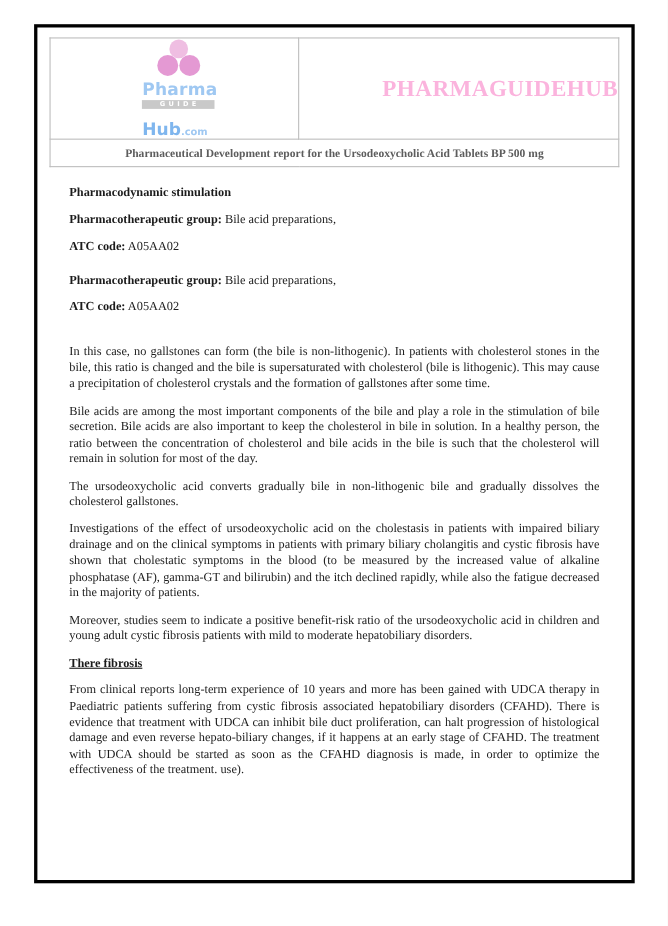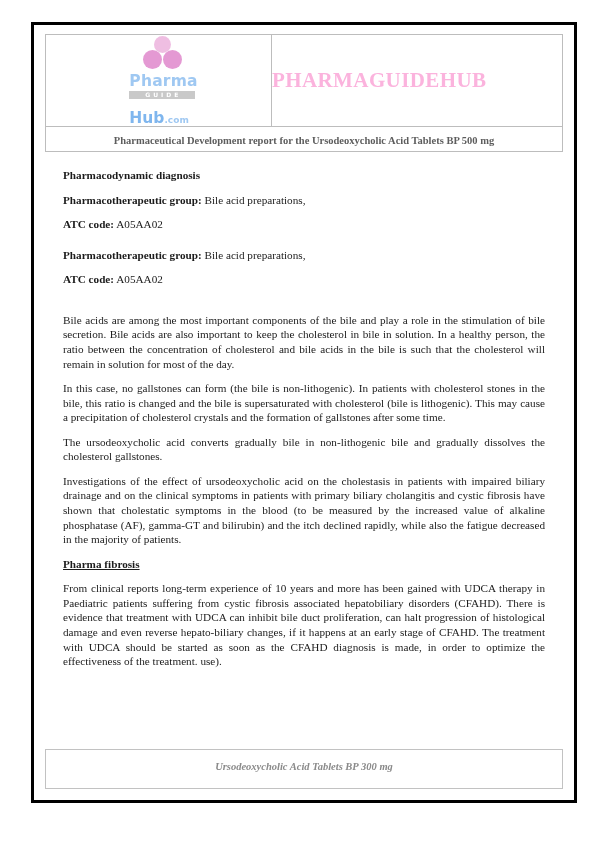--- a/index.html
+++ b/index.html
@@ -54,21 +54,21 @@
     border: 1px solid #bdbdbd;
     padding: 0;
     vertical-align: middle;
   }
   .brand-cell {
     width: 215px;
     height: 52px;
     padding-left: 10px !important;
   }
   .title-cell {
-    text-align: left;
+    text-align: right;
     height: 52px;
   }
   .subtitle-cell {
     text-align: center;
     height: 24px;
   }
 
   
   .logo {
     display: flex;
@@ -246,39 +246,37 @@
         <tr>
           <td class="subtitle-cell" colspan="2">
             <span class="subtitle">Pharmaceutical Development report for the Ursodeoxycholic Acid Tablets BP 500 mg</span>
           </td>
         </tr>
       </tbody>
         </table>
 
       <div class="doc-body">
 
-        <p class="h-bold">Pharmacodynamic diagnosis</p>
+        <p class="h-bold">Pharmacodynamic stimulation</p>
 
         <p class="kv"><b>Pharmacotherapeutic group:</b><span> Bile acid preparations,</span></p>
         <p class="kv last"><b>ATC code:</b><span> A05AA02</span></p>
 
         <p class="kv"><b>Pharmacotherapeutic group:</b><span> Bile acid preparations,</span></p>
         <p class="kv last"><b>ATC code:</b><span> A05AA02</span></p>
 
         <div class="gap"></div>
 
+        <p class="para">In this case, no gallstones can form (the bile is non-lithogenic). In patients with cholesterol stones in the bile, this ratio is changed and the bile is supersaturated with cholesterol (bile is lithogenic). This may cause a precipitation of cholesterol crystals and the formation of gallstones after some time.</p>
         <p class="para">Bile acids are among the most important components of the bile and play a role in the stimulation of bile secretion. Bile acids are also important to keep the cholesterol in bile in solution. In a healthy person, the ratio between the concentration of cholesterol and bile acids in the bile is such that the cholesterol will remain in solution for most of the day.</p>
-        <p class="para">In this case, no gallstones can form (the bile is non-lithogenic). In patients with cholesterol stones in the bile, this ratio is changed and the bile is supersaturated with cholesterol (bile is lithogenic). This may cause a precipitation of cholesterol crystals and the formation of gallstones after some time.</p>
         <p class="para">The ursodeoxycholic acid converts gradually bile in non-lithogenic bile and gradually dissolves the cholesterol gallstones.</p>
         <p class="para">Investigations of the effect of ursodeoxycholic acid on the cholestasis in patients with impaired biliary drainage and on the clinical symptoms in patients with primary biliary cholangitis and cystic fibrosis have shown that cholestatic symptoms in the blood (to be measured by the increased value of alkaline phosphatase (AF), gamma-GT and bilirubin) and the itch declined rapidly, while also the fatigue decreased in the majority of patients.</p>
-
-        <p class="subhead-underline">Pharma fibrosis</p>
+        <p class="para">Moreover, studies seem to indicate a positive benefit-risk ratio of the ursodeoxycholic acid in children and young adult cystic fibrosis patients with mild to moderate hepatobiliary disorders.</p>
+
+        <p class="subhead-underline">There fibrosis</p>
         <p class="para">From clinical reports long-term experience of 10 years and more has been gained with UDCA therapy in Paediatric patients suffering from cystic fibrosis associated hepatobiliary disorders (CFAHD). There is evidence that treatment with UDCA can inhibit bile duct proliferation, can halt progression of histological damage and even reverse hepato-biliary changes, if it happens at an early stage of CFAHD. The treatment with UDCA should be started as soon as the CFAHD diagnosis is made, in order to optimize the effectiveness of the treatment. use).</p>
 
       </div>
 
-      <div class="footer-wrap">
-        <div class="footer-text">Ursodeoxycholic Acid Tablets BP 300 mg</div>
-      </div>
 
     </div>
   </div>
 </div>
 
 </body></html>

